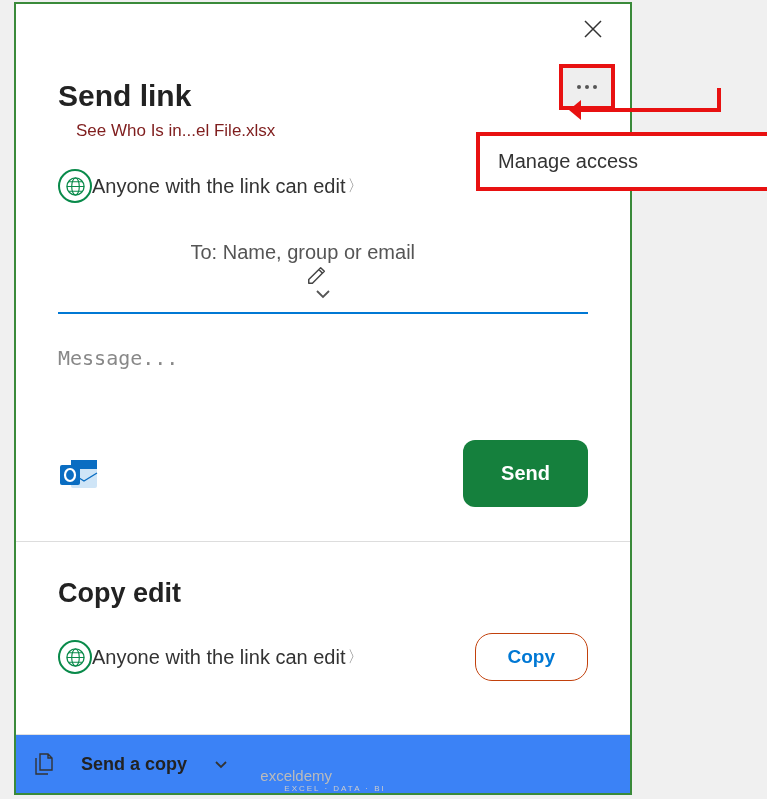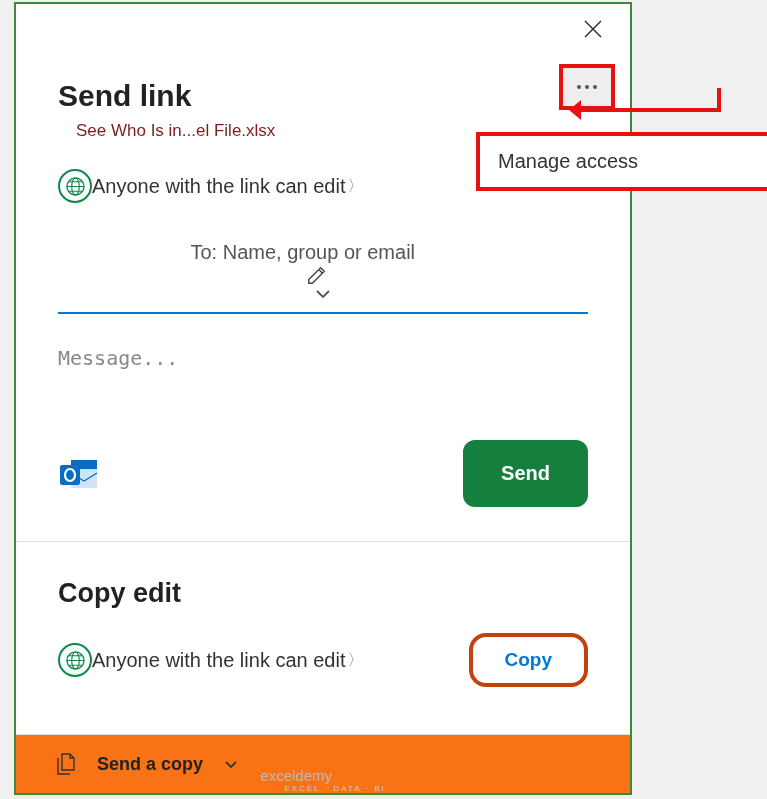--- a/index.html
+++ b/index.html
@@ -147,38 +147,38 @@
       margin-bottom: 24px;
     }
     .copy-row {
       display: flex;
       align-items: center;
       justify-content: space-between;
     }
     .copy-btn {
       background: #fff;
       color: #0078d4;
-      border: 4px solid #c2410c;
+      border: 1px solid #c2410c;
       border-radius: 17px;
       padding: 12px 32px;
       font-size: 19px;
       font-weight: 600;
       cursor: pointer;
     }
     .footer {
       position: absolute;
       bottom: 0;
       left: 0;
       right: 0;
-      background: #f97316;
+      background: #3b82f6;
       border-top: 1px solid #e0e0e0;
-      padding: 18px 40px;
-      display: flex;
-      align-items: center;
-      gap: 21px;
+      padding: 18px 18px;
+      display: flex;
+      align-items: center;
+      gap: 27px;
       cursor: pointer;
     }
     .copy-icon {
       width: 20px;
       height: 22px;
     }
     .footer-text {
       font-size: 18px;
       font-weight: 600;
       color: #222;

